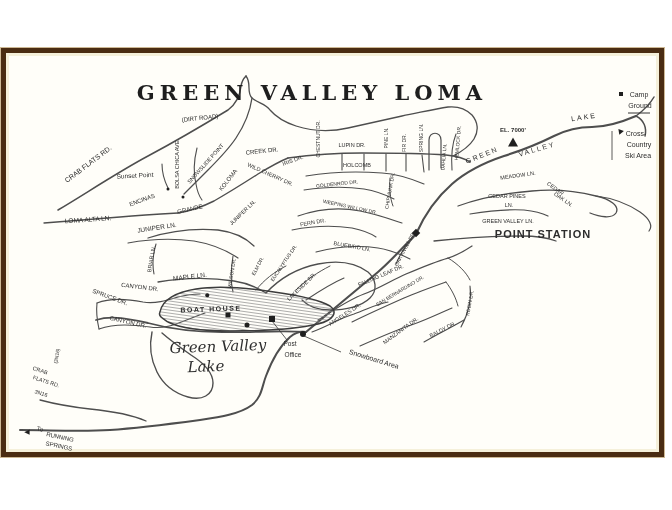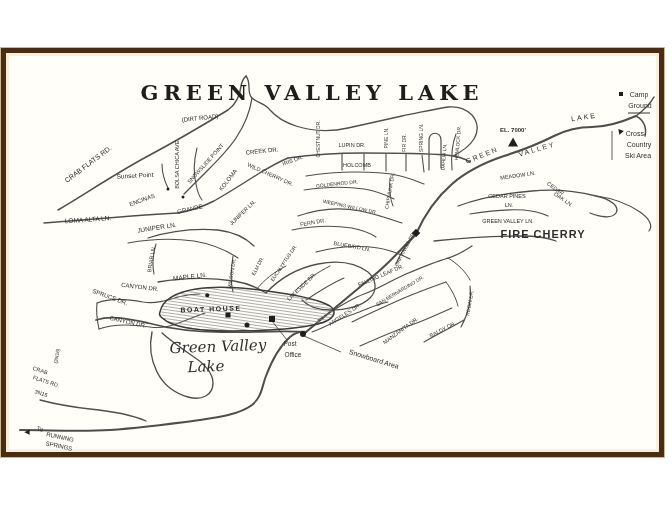--- a/index.html
+++ b/index.html
@@ -95,21 +95,21 @@
     <path stroke-width="1.3" d="M40,400 C55,404 72,407 90,409 C110,411 130,414 146,421"></path>
   </g>
   <path fill="url(#hatch)" stroke="#3c3c3c" stroke-width="1.5" d="M160,312 C162,300 176,292 196,289 C220,285 248,288 274,292 C296,295 318,299 330,306 C338,312 334,320 318,324 C296,329 262,331 230,331 C204,331 180,328 168,322 C162,318 158,316 160,312 Z"></path>
   <g fill="none" stroke="#333333">
     <path stroke-width="0.8" d="M272,321 L287,340 M304,336 L341,352"></path>
     <path stroke-width="0.8" d="M612,131 L612,160"></path>
     <path stroke-width="1" d="M628,113 L650,113"></path>
   </g>
 </svg>
 
-<div class="map-title">GREEN VALLEY LAKE</div>
+<div class="map-title">GREEN VALLEY LOMA</div>
 <div id="label-layer">
     <div class="map-label" style="left: 88px; top: 164px; font-size: 7px; transform: translate(-50%, -50%) rotate(-37deg);">CRAB FLATS RD.</div>
     <div class="map-label" style="left: 200px; top: 118px; font-size: 6px; transform: translate(-50%, -50%) rotate(-6deg);">(DIRT ROAD)</div>
     <div class="map-label" style="left: 135px; top: 176px; font-size: 6.5px; transform: translate(-50%, -50%) rotate(-3deg);">Sunset Point</div>
     <div class="map-label" style="left: 178px; top: 164px; font-size: 5.5px; transform: translate(-50%, -50%) rotate(-90deg);">BOLSA CHICA AVE.</div>
     <div class="map-label" style="left: 206px; top: 164px; font-size: 5.5px; transform: translate(-50%, -50%) rotate(-48deg);">SNOWSLIDE POINT</div>
     <div class="map-label" style="left: 228px; top: 180px; font-size: 6px; transform: translate(-50%, -50%) rotate(-52deg);">KOLOMA</div>
     <div class="map-label" style="left: 88px; top: 220px; font-size: 6.5px; transform: translate(-50%, -50%) rotate(-4deg);">LOMA ALTA LN.</div>
     <div class="map-label" style="left: 142px; top: 200px; font-size: 6px; transform: translate(-50%, -50%) rotate(-20deg);">ENCINAS</div>
     <div class="map-label" style="left: 190px; top: 209px; font-size: 6px; transform: translate(-50%, -50%) rotate(-12deg);">GRANDE</div>
@@ -158,21 +158,21 @@
     <div class="map-label" style="left: 640px; top: 105px; font-size: 7px; transform: translate(-50%, -50%) rotate(0deg);">Ground</div>
     <div class="map-label" style="left: 636px; top: 133px; font-size: 7px; transform: translate(-50%, -50%) rotate(0deg);">Cross-</div>
     <div class="map-label" style="left: 639px; top: 144px; font-size: 7px; transform: translate(-50%, -50%) rotate(0deg);">Country</div>
     <div class="map-label" style="left: 638px; top: 155px; font-size: 7px; transform: translate(-50%, -50%) rotate(0deg);">Ski Area</div>
     <div class="map-label" style="left: 518px; top: 176px; font-size: 5.5px; transform: translate(-50%, -50%) rotate(-8deg);">MEADOW LN.</div>
     <div class="map-label" style="left: 507px; top: 197px; font-size: 5.5px; transform: translate(-50%, -50%) rotate(0deg);">CEDAR PINES</div>
     <div class="map-label" style="left: 509px; top: 206px; font-size: 5.5px; transform: translate(-50%, -50%) rotate(0deg);">LN.</div>
     <div class="map-label" style="left: 555px; top: 189px; font-size: 5.5px; transform: translate(-50%, -50%) rotate(35deg);">CEDAR</div>
     <div class="map-label" style="left: 563px; top: 200px; font-size: 5.5px; transform: translate(-50%, -50%) rotate(35deg);">OAK LN.</div>
     <div class="map-label" style="left: 508px; top: 222px; font-size: 5.5px; transform: translate(-50%, -50%) rotate(0deg);">GREEN VALLEY LN.</div>
-    <div class="map-label" style="left: 543px; top: 234px; font-size: 11px; transform: translate(-50%, -50%) rotate(0deg); font-weight: bold; letter-spacing: 1px;">FIRE CHERRY</div>
+    <div class="map-label" style="left: 543px; top: 234px; font-size: 11px; transform: translate(-50%, -50%) rotate(0deg); font-weight: bold; letter-spacing: 1px;">POINT STATION</div>
     <div class="map-label" style="left: 381px; top: 276px; font-size: 5.5px; transform: translate(-50%, -50%) rotate(-23deg);">FALLING LEAF DR.</div>
     <div class="map-label" style="left: 345px; top: 315px; font-size: 5.5px; transform: translate(-50%, -50%) rotate(-33deg);">ANGELES DR.</div>
     <div class="map-label" style="left: 400px; top: 291px; font-size: 5px; transform: translate(-50%, -50%) rotate(-31deg);">SAN BERNARDINO DR.</div>
     <div class="map-label" style="left: 401px; top: 331px; font-size: 5.5px; transform: translate(-50%, -50%) rotate(-36deg);">MANZANITA DR.</div>
     <div class="map-label" style="left: 443px; top: 330px; font-size: 5.5px; transform: translate(-50%, -50%) rotate(-27deg);">BALDY DR.</div>
     <div class="map-label" style="left: 470px; top: 303px; font-size: 5px; transform: translate(-50%, -50%) rotate(-80deg);">ROBIN DR.</div>
     <div class="map-label" style="left: 302px; top: 287px; font-size: 5.5px; transform: translate(-50%, -50%) rotate(-44deg);">LAKESIDE DR.</div>
     <div class="map-label" style="left: 284px; top: 263px; font-size: 5px; transform: translate(-50%, -50%) rotate(-56deg);">EUCALYPTUS DR.</div>
     <div class="map-label" style="left: 258px; top: 266px; font-size: 5px; transform: translate(-50%, -50%) rotate(-62deg);">ELM DR.</div>
     <div class="map-label" style="left: 232px; top: 273px; font-size: 5px; transform: translate(-50%, -50%) rotate(-80deg);">WILSON DR.</div>

